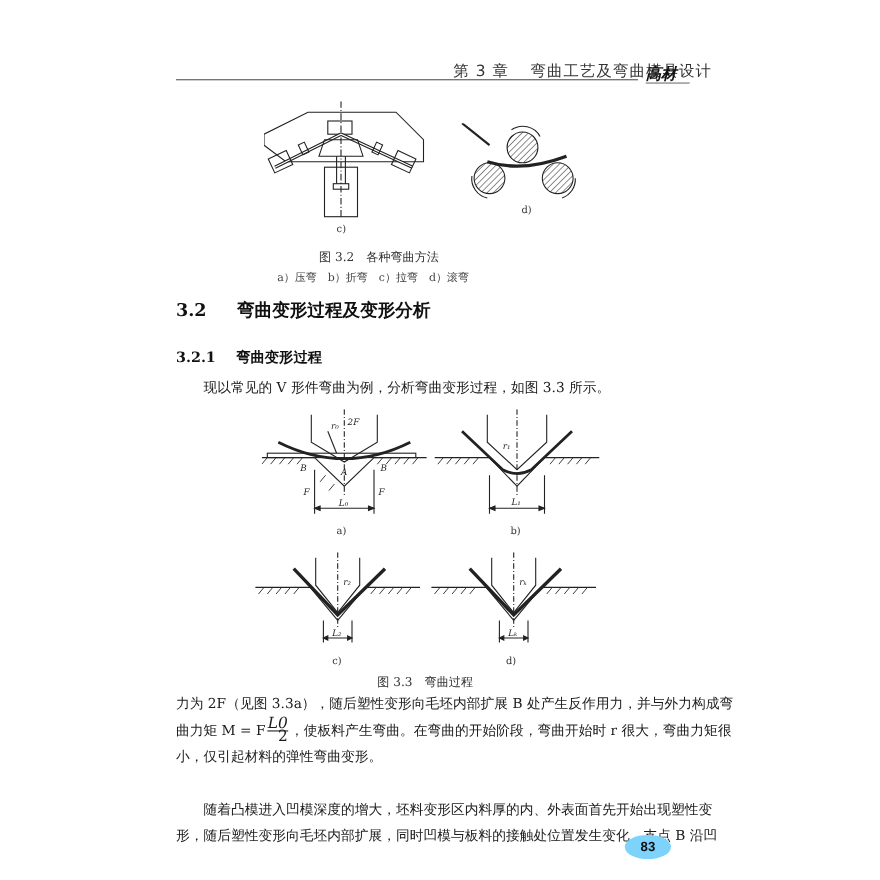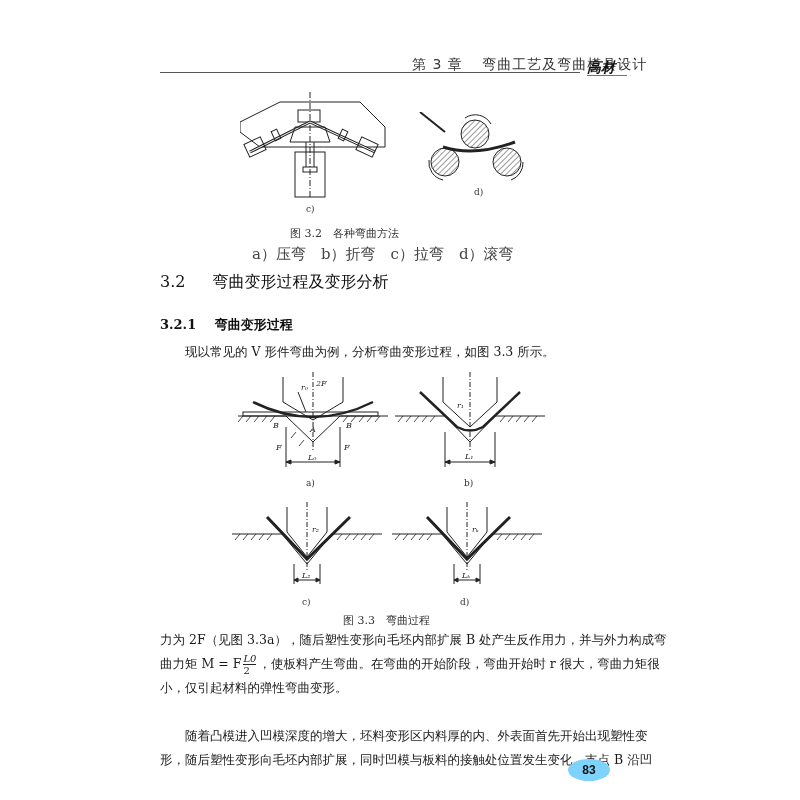--- a/index.html
+++ b/index.html
@@ -4,29 +4,29 @@
 <style>
   html,body{margin:0;padding:0;background:#fff;}
   body{width:800px;height:800px;position:relative;overflow:hidden;font-family:"DejaVu Serif",serif;color:#1a1a1a;}
   .page{position:absolute;left:0;top:0;width:800px;height:800px;background:#fff;}
   .header-line{position:absolute;left:160px;top:72px;width:420px;height:1px;background:#555;}
   .header-text{position:absolute;left:400px;top:56px;font-family:"DejaVu Sans",sans-serif;font-size:14px;color:#333;letter-spacing:1px;white-space:nowrap;}
   .header-text .ch{margin-right:14px;margin-left:12px;}
   .logo{position:absolute;left:587px;top:59px;width:40px;height:16px;font-family:Liberation Sans, sans-serif;font-weight:bold;font-size:14px;color:#111;font-style:italic;border-bottom:1px solid #737373;line-height:16px;}
   .fig-label{position:absolute;font-size:9px;color:#333;font-family:"DejaVu Serif",serif;}
   .caption{position:absolute;font-size:11px;color:#333;text-align:right;white-space:nowrap;}
-  .sub-caption{position:absolute;font-size:15px;color:#444;white-space:nowrap;}
-  .h2{position:absolute;left:160px;top:272px;font-family:"DejaVu Sans",sans-serif;font-weight:normal;font-size:16px;color:#111;white-space:nowrap;}
+  .sub-caption{position:absolute;font-size:10px;color:#444;white-space:nowrap;}
+  .h2{position:absolute;left:160px;top:272px;font-family:"DejaVu Sans",sans-serif;font-weight:bold;font-size:16px;color:#111;white-space:nowrap;}
   .h2 .num{margin-right:22px;font-family:"DejaVu Serif",serif;}
   .h3{position:absolute;left:160px;top:316px;font-family:"DejaVu Sans",sans-serif;font-weight:bold;font-size:13px;color:#111;white-space:nowrap;}
   .h3 .num{margin-right:14px;font-family:"DejaVu Serif",serif;}
   .para{position:absolute;left:160px;width:480px;font-size:12.5px;line-height:24px;color:#1a1a1a;}
   .para p{margin:0;white-space:nowrap;}
   .indent{padding-left:25px;}
-  .frac{display:inline-block;vertical-align:middle;text-align:left;font-size:10px;line-height:11px;margin:0 2px;}
+  .frac{display:inline-block;vertical-align:middle;text-align:right;font-size:14px;line-height:11px;margin:0 2px;}
   .frac span{display:block;}
   .frac .top{border-bottom:1px solid #222;font-style:italic;}
   .page-num{position:absolute;left:568px;top:759px;width:42px;height:22px;border-radius:50%;background:#7dd3fc;font-family:Liberation Sans, sans-serif;font-weight:bold;font-size:12px;text-align:center;line-height:22px;color:#111;}
   svg{position:absolute;}
 </style>
 </head>
 <body>
 
 <div class="page">
 

